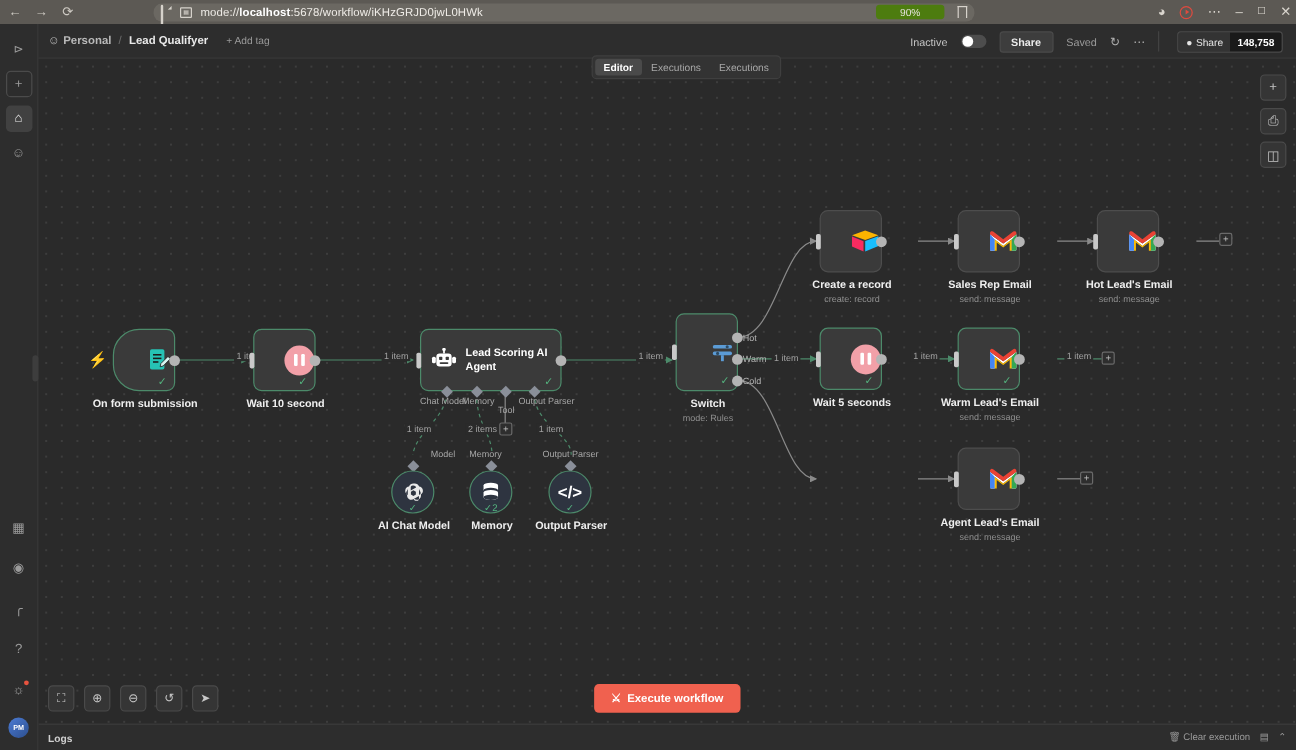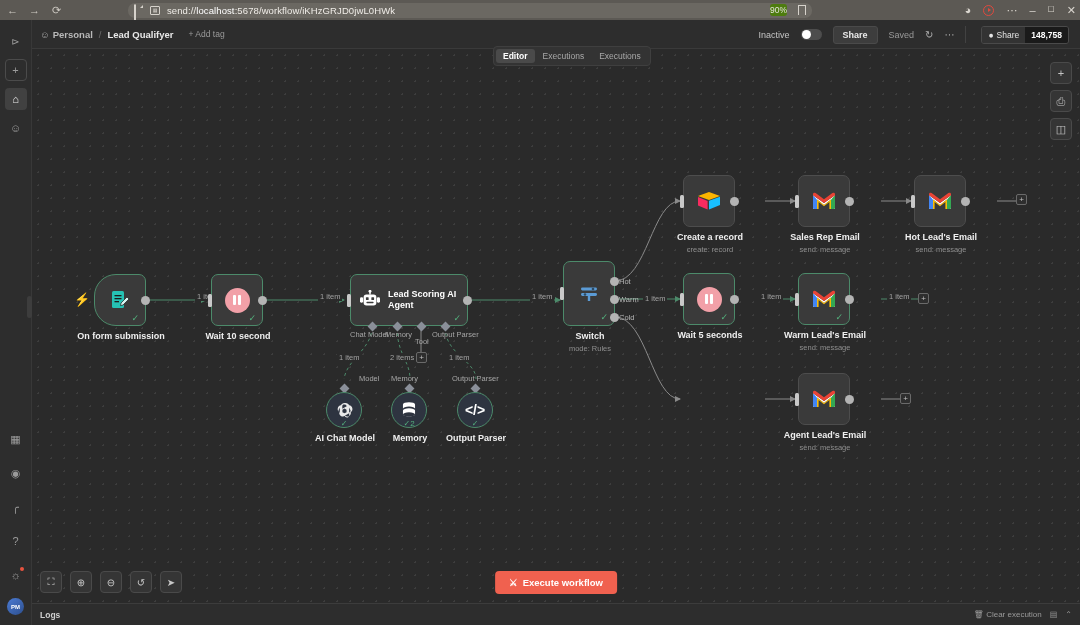--- a/index.html
+++ b/index.html
@@ -17,22 +17,22 @@
   .nav-btn { color:#cfcbc4; font-size:11px; cursor:default; line-height:1; width:13px; text-align:center;}
   .url-wrap {
     position:absolute; left:128px; right:268px; height:15px; background:#6b6862;
     border-radius:7px; display:flex; align-items:center; padding:0 6px; gap:7px;
   }
   .url-icon { width:9px; height:10px; position:relative; flex:none; }
   .doc-ic { border:1px solid #d6d2cb; border-radius:1px; width:8px; height:10px; }
   .doc-ic:after{ content:''; position:absolute; right:0; top:0; border-left:3px solid #6b6862; border-bottom:3px solid #d6d2cb; }
   .card-ic { border:1px solid #d6d2cb; border-radius:1px; width:10px;height:9px; display:flex; align-items:center; justify-content:center; font-size:5px; color:#d6d2cb;}
   .url-text { font-size:9.5px; color:#efece7; white-space:nowrap; letter-spacing:.1px;}
-  .url-text b{ color:#fff; font-weight:400;}
-  .zoom-badge{ font-size:8.5px; background:#4d7c0f; border-radius:3px; padding:1px 0; color:#e6e3de; margin-left:auto;}
+  .url-text b{ color:#fff; font-weight:700;}
+  .zoom-badge{ font-size:8.5px; background:#4d7c0f; border-radius:3px; padding:1px 20px; color:#e6e3de; margin-left:auto;}
   .bm-ic{ width:8px;height:10px; border:1.2px solid #d6d2cb; border-bottom:none; margin-left:4px;}
   .chrome-right{ position:absolute; right:4px; display:flex; align-items:center; gap:12px; }
   .ci{ font-size:11px; color:#d9d5ce; line-height:1; }
   .rec-dot{ width:11px;height:11px;border-radius:50%;border:1.5px solid #e04a3f; display:flex;align-items:center;justify-content:center;}
   .rec-dot i{ display:block;width:0;height:0;border-left:3.5px solid #e04a3f;border-top:2.2px solid transparent;border-bottom:2.2px solid transparent; margin-left:1px;}
 
   
   #n8n-header{ height:29px; background:#2d2d2d; border-bottom:1px solid #3a3a3a; display:flex; align-items:center; padding-left:40px; position:relative;}
   .breadcrumb{ display:flex; align-items:center; gap:6px; font-size:9.5px;}
   .bc-person{ color:#b9b9b9; display:flex; align-items:center; gap:3px; font-weight:600;}
@@ -66,21 +66,21 @@
   .avatar{ width:17px;height:17px;border-radius:50%; background:linear-gradient(140deg,#4b7bd4,#2d4f8e); font-size:6px; color:#fff; display:flex;align-items:center;justify-content:center; font-weight:700; margin-bottom:10px;}
   .badge-dot{ position:absolute; top:3px; right:3px; width:4px;height:4px;border-radius:50%;background:#e8533f;}
 
   
   #canvas{ position:absolute; left:32px; top:49px; right:0; bottom:22px; background:#2a2a2a;
     background-image:radial-gradient(#3d3d3d 1px, transparent 1px);
     background-size:13px 13px; overflow:hidden; }
   #svg-links{ position:absolute; inset:0; width:100%; height:100%; pointer-events:none;}
 
   
-  .node{ position:absolute; width:52px; height:52px; background:#3a3a3a; border:1px solid #4d4d4d; border-radius:7px; display:flex; align-items:center; justify-content:center;}
+  .node{ position:absolute; width:52px; height:52px; background:#3a3a3a; border:1px solid #4d4d4d; border-radius:7px; display:flex; align-items:center; justify-content:flex-end;}
   .node.ran{ border-color:#4c8a6a;}
   .node.trigger{ border-radius:22px 7px 7px 22px; }
   .node .check{ position:absolute; bottom:2px; right:6px; color:#54b37e; font-size:9px; line-height:1;}
   .node-title{ position:absolute; top:56px; left:-34px; width:120px; text-align:center; font-size:9px; color:#efefef; font-weight:700; line-height:11px;}
   .node-sub{ position:absolute; top:69px; left:-34px; width:120px; text-align:center; font-size:7.5px; color:#8f8f8f;}
   .node.wide{ width:118px; }
   .port{ position:absolute; width:9px;height:9px;border-radius:50%; background:#b4b4b4;}
   .port.out{ right:-5px; top:21px;}
   .in-stub{ position:absolute; left:-4px; top:19px; width:4px;height:13px;background:#c9c9c9; border-radius:1.5px;}
   .lbl{ position:absolute; font-size:7.5px; color:#a6a6a6; white-space:nowrap;}
@@ -118,21 +118,21 @@
 <body>
 
 <div id="browser-bar">
   <span class="nav-btn">←</span>
   <span class="nav-btn">→</span>
   <span class="nav-btn">⟳</span>
 
   <div class="url-wrap">
     <span class="url-icon"><span class="doc-ic"></span></span>
     <span class="card-ic">▦</span>
-    <span class="url-text"><span>send://</span><b>localhost</b><span>:5678/workflow/iKHzGRJD0jwL0HWk</span></span>
+    <span class="url-text"><span>mode://</span><b>localhost</b><span>:5678/workflow/iKHzGRJD0jwL0HWk</span></span>
     <span class="zoom-badge">90%</span>
     <span class="bm-ic"></span>
   </div>
 
   <div class="chrome-right">
     <span class="ci">◕</span>
     <span class="rec-dot">
         <i></i>
       </span>
     <span class="ci">⋯</span>

